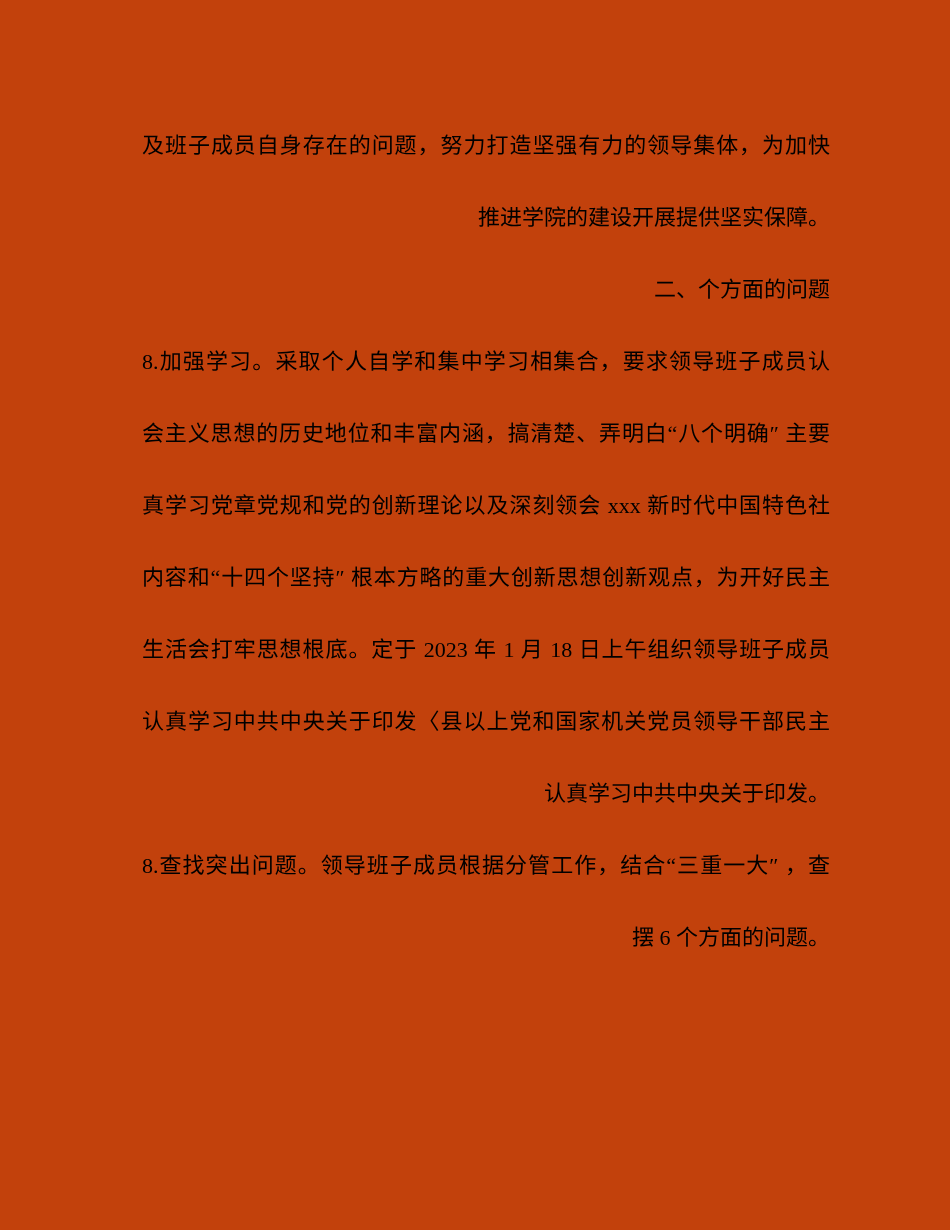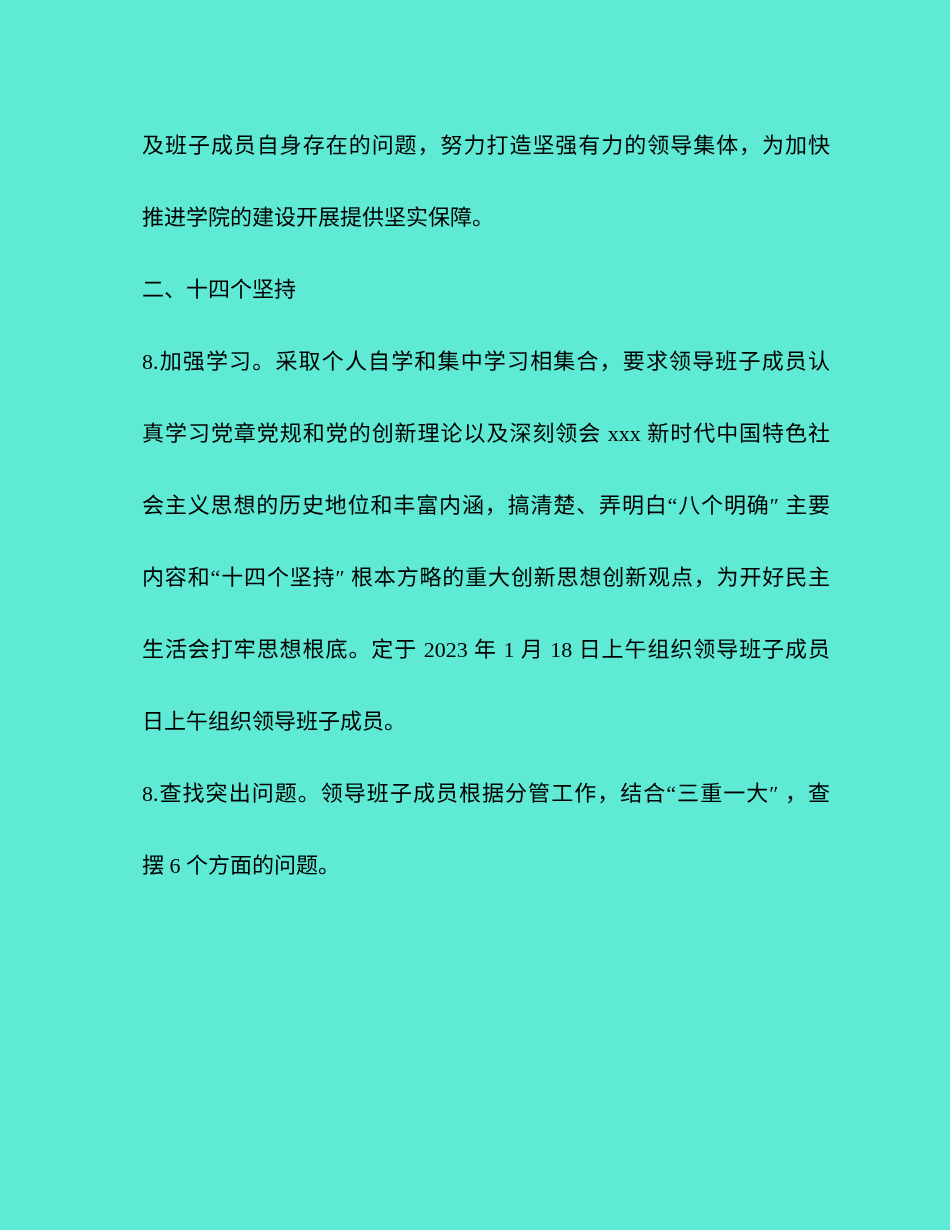--- a/index.html
+++ b/index.html
@@ -20,40 +20,41 @@
     position: absolute;
     left: 142px;
     top: 110px;
     width: 688px;
   }
   .line {
     font-size: 22px;
     line-height: 72px;
     height: 72px;
     white-space: nowrap;
-    text-align: left;
+    text-align: right;
     color: #000000;
     font-weight: normal;
   }
   .line.j {
     white-space: normal;
     text-align: justify;
     text-align-last: justify;
   }
 </style>
 </head>
 <body>
 
-<div class="page" style="background: #5eead4;">
+<div class="page" style="background: #c2410c;">
   <div class="doc-body" id="doc-body" style="color: rgb(0, 0, 0);">
       <div class="line j">及班子成员自身存在的问题，努力打造坚强有力的领导集体，为加快</div>
       <div class="line">推进学院的建设开展提供坚实保障。</div>
-      <div class="line">二、十四个坚持</div>
+      <div class="line">二、个方面的问题</div>
       <div class="line j">8.加强学习。采取个人自学和集中学习相集合，要求领导班子成员认</div>
+      <div class="line j">会主义思想的历史地位和丰富内涵，搞清楚、弄明白“八个明确″ 主要</div>
       <div class="line j">真学习党章党规和党的创新理论以及深刻领会 xxx 新时代中国特色社</div>
-      <div class="line j">会主义思想的历史地位和丰富内涵，搞清楚、弄明白“八个明确″ 主要</div>
       <div class="line j">内容和“十四个坚持″ 根本方略的重大创新思想创新观点，为开好民主</div>
       <div class="line j">生活会打牢思想根底。定于 2023 年 1 月 18 日上午组织领导班子成员</div>
-      <div class="line">日上午组织领导班子成员。</div>
+      <div class="line j">认真学习中共中央关于印发〈县以上党和国家机关党员领导干部民主</div>
+      <div class="line">认真学习中共中央关于印发。</div>
       <div class="line j">8.查找突出问题。领导班子成员根据分管工作，结合“三重一大″ ，查</div>
       <div class="line">摆 6 个方面的问题。</div>
     </div>
 </div>
 
 </body></html>

